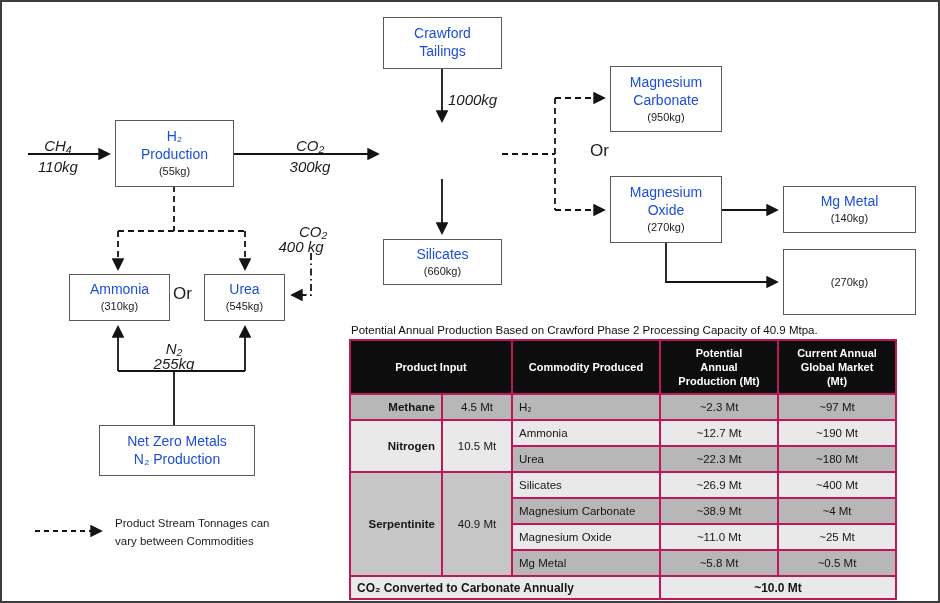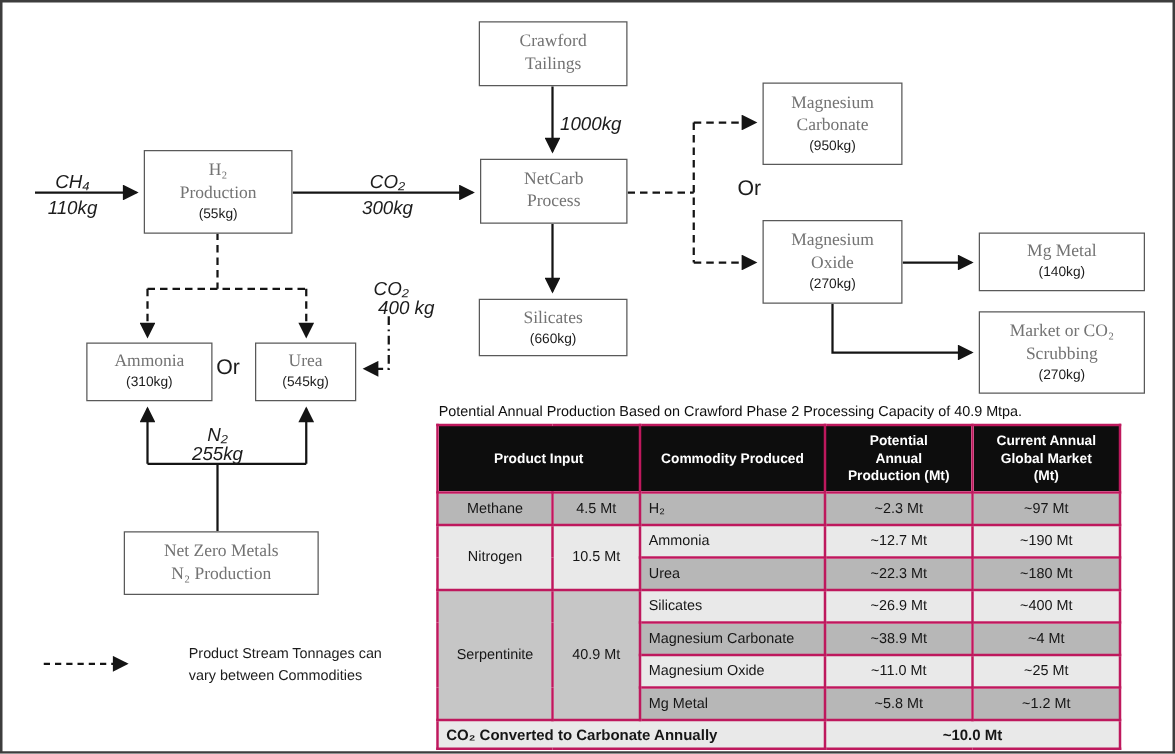--- a/index.html
+++ b/index.html
@@ -3,41 +3,41 @@
 <meta charset="utf-8">
 <style>
   html,body{margin:0;padding:0;background:#fff;}
   .frame{position:relative;width:940px;height:603px;box-sizing:border-box;border:2px solid #3d3d3d;
          background:#fff;overflow:hidden;color:#1a1a1a;
          font-family:"Liberation Sans","DejaVu Sans",sans-serif;}
   svg.wires{position:absolute;left:0;top:0;}
   .node{position:absolute;box-sizing:border-box;border:1.4px solid #595959;background:#fff;
         display:flex;flex-direction:column;align-items:center;justify-content:center;
         text-align:center;z-index:2;}
-  .nm{font-size:14px;line-height:1.28;white-space:pre-line;color:#737373;font-family:Liberation Serif, serif;}
+  .nm{font-size:14px;line-height:1.28;white-space:pre-line;color:#1d4ed8;}
   .amt{font-size:11px;line-height:1.3;color:#1c1c1c;}
   .flabel{position:absolute;font-size:15px;line-height:1.2;text-align:center;color:#1c1c1c;z-index:3;font-style:italic;}
   .left{text-align:left;}
   .or{position:absolute;font-size:17px;color:#1c1c1c;z-index:3;}
-  .legend-text{position:absolute;font-size:11.5px;line-height:1.55;white-space:pre-line;color:#1c1c1c;margin-left:36px;}
+  .legend-text{position:absolute;font-size:11.5px;line-height:1.55;white-space:pre-line;color:#1c1c1c;}
   .tablewrap{position:absolute;left:347px;top:321px;width:546px;}
   .ttitle{font-size:11.5px;line-height:14px;margin:0 0 2px 2px;color:#0f0f0f;}
   table{border-collapse:collapse;table-layout:fixed;width:546px;}
   th,td{box-sizing:border-box;border:2px solid #be185d;overflow:hidden;}
   th{background:var(--header-bg,#0d0d0d);color:#fff;font-weight:bold;font-size:11px;line-height:1.3;
      height:54px;text-align:center;white-space:pre-line;padding:0 2px;}
   td{font-size:11.5px;height:26px;padding:0 6px;color:#161616;}
   tr.dark td.rc{background:var(--row-dark,#b7b7b7);}
   tr.light td.rc{background:var(--row-light,#e9e9e9);}
   td.g-dark{background:var(--row-dark,#b7b7b7);}
   td.g-light{background:var(--row-light,#e9e9e9);}
   td.g-serp{background:var(--group-serp,#c6c6c6);}
   td.val{text-align:center;}
   td.com{text-align:left;}
-  td.gname{text-align:center;}
+  td.gname{text-align:right;font-weight:bold;}
   td.gamt{text-align:center;padding:0 2px;}
   tfoot td{border-top:2.4px solid #1b1b1b;background:var(--row-light,#e9e9e9);font-weight:bold;
            font-size:12px;height:23px;}
   tfoot td.fl{text-align:left;}
   tfoot td.fv{text-align:center;}
 </style>
 </head>
 <body>
 
 <div class="frame">
@@ -75,45 +75,39 @@
 
   <div class="node" style="left:381px;top:15px;width:119px;height:52px">
     <span class="nm">Crawford
 Tailings</span>
   </div>
   <div class="node" style="left:113px;top:118px;width:119px;height:67px">
     <span class="nm">H₂
 Production</span>
     <span class="amt">(55kg)</span>
   </div>
-  <div class="node" style="left:382px;top:125px;width:118px;height:52px">
-    <span class="nm">NetCarb
-Process</span>
-  </div>
   <div class="node" style="left:381px;top:237px;width:119px;height:46px">
     <span class="nm">Silicates</span>
     <span class="amt">(660kg)</span>
   </div>
   <div class="node" style="left:608px;top:64px;width:112px;height:66px">
     <span class="nm">Magnesium
 Carbonate</span>
     <span class="amt">(950kg)</span>
   </div>
   <div class="node" style="left:608px;top:174px;width:112px;height:67px">
     <span class="nm">Magnesium
 Oxide</span>
     <span class="amt">(270kg)</span>
   </div>
   <div class="node" style="left:781px;top:184px;width:133px;height:47px">
     <span class="nm">Mg Metal</span>
     <span class="amt">(140kg)</span>
   </div>
   <div class="node" style="left:781px;top:247px;width:133px;height:66px">
-    <span class="nm">Market or CO₂
-Scrubbing</span>
     <span class="amt">(270kg)</span>
   </div>
   <div class="node" style="left:67px;top:272px;width:101px;height:47px">
     <span class="nm">Ammonia</span>
     <span class="amt">(310kg)</span>
   </div>
   <div class="node" style="left:202px;top:272px;width:81px;height:47px">
     <span class="nm">Urea</span>
     <span class="amt">(545kg)</span>
   </div>
@@ -121,21 +115,21 @@
     <span class="nm">Net Zero Metals
 N₂ Production</span>
   </div>
 
   <div class="flabel" style="left:34px;top:135px;width:44px">CH₄</div>
   <div class="flabel" style="left:34px;top:156px;width:44px">110kg</div>
   <div class="flabel" style="left:286px;top:135px;width:44px">CO₂</div>
   <div class="flabel" style="left:286px;top:156px;width:44px">300kg</div>
   <div class="flabel left" style="left:446px;top:89px;width:60px">1000kg</div>
   <div class="flabel" style="left:288px;top:221px;width:46px">CO₂</div>
-  <div class="flabel" style="left:300px;top:236px;width:46px">400 kg</div>
+  <div class="flabel" style="left:276px;top:236px;width:46px">400 kg</div>
   <div class="flabel" style="left:150px;top:338px;width:44px">N₂</div>
   <div class="flabel" style="left:150px;top:353px;width:44px">255kg</div>
   <div class="or" style="left:171px;top:282px">Or</div>
   <div class="or" style="left:588px;top:139px">Or</div>
 
   <div class="legend-text" style="left:113px;top:513px;width:200px">Product Stream Tonnages can
 vary between Commodities</div>
 
   <div class="tablewrap">
     <div class="ttitle">Potential Annual Production Based on Crawford Phase 2 Processing Capacity of 40.9 Mtpa.</div>
@@ -192,21 +186,21 @@
           <td class="val rc">~4 Mt</td>
         </tr>
         <tr class="light">
           <td class="com rc">Magnesium Oxide</td>
           <td class="val rc">~11.0 Mt</td>
           <td class="val rc">~25 Mt</td>
         </tr>
         <tr class="dark">
           <td class="com rc">Mg Metal</td>
           <td class="val rc">~5.8 Mt</td>
-          <td class="val rc">~1.2 Mt</td>
+          <td class="val rc">~0.5 Mt</td>
         </tr>
       </tbody>
       <tfoot>
         <tr>
           <td colspan="3" class="fl">CO₂ Converted to Carbonate Annually</td>
           <td colspan="2" class="fv">~10.0 Mt</td>
         </tr>
       </tfoot>
     </table>
   </div>

